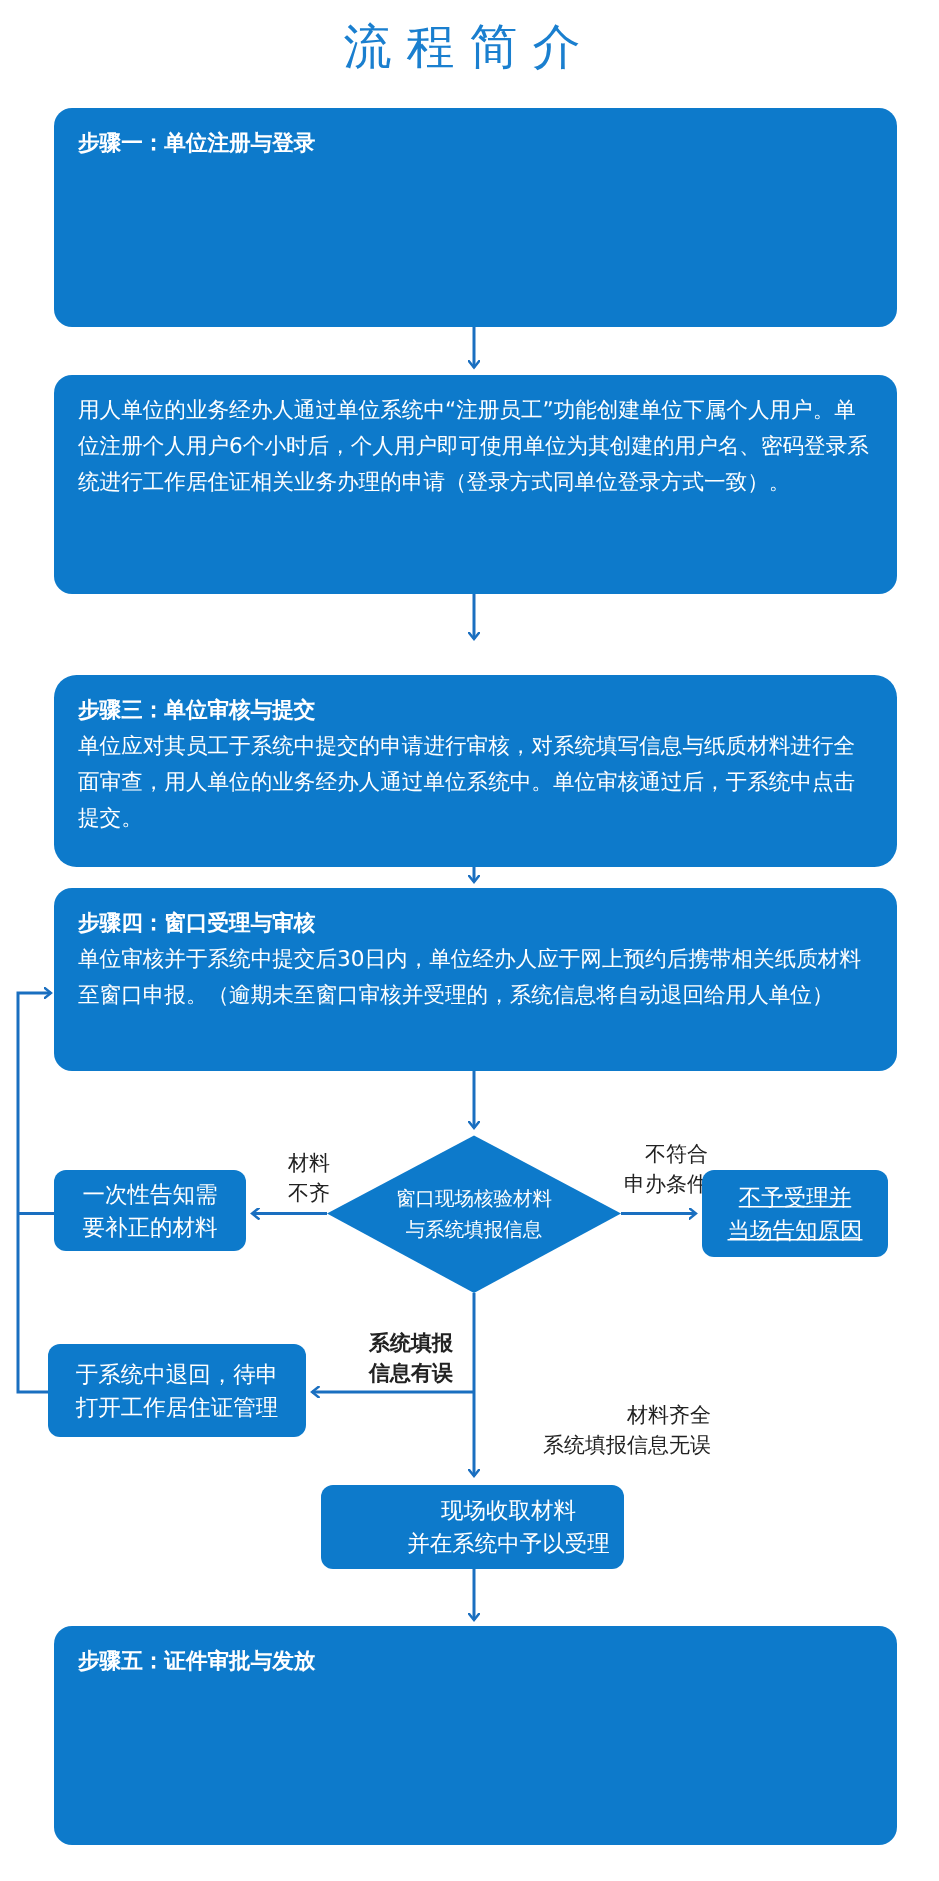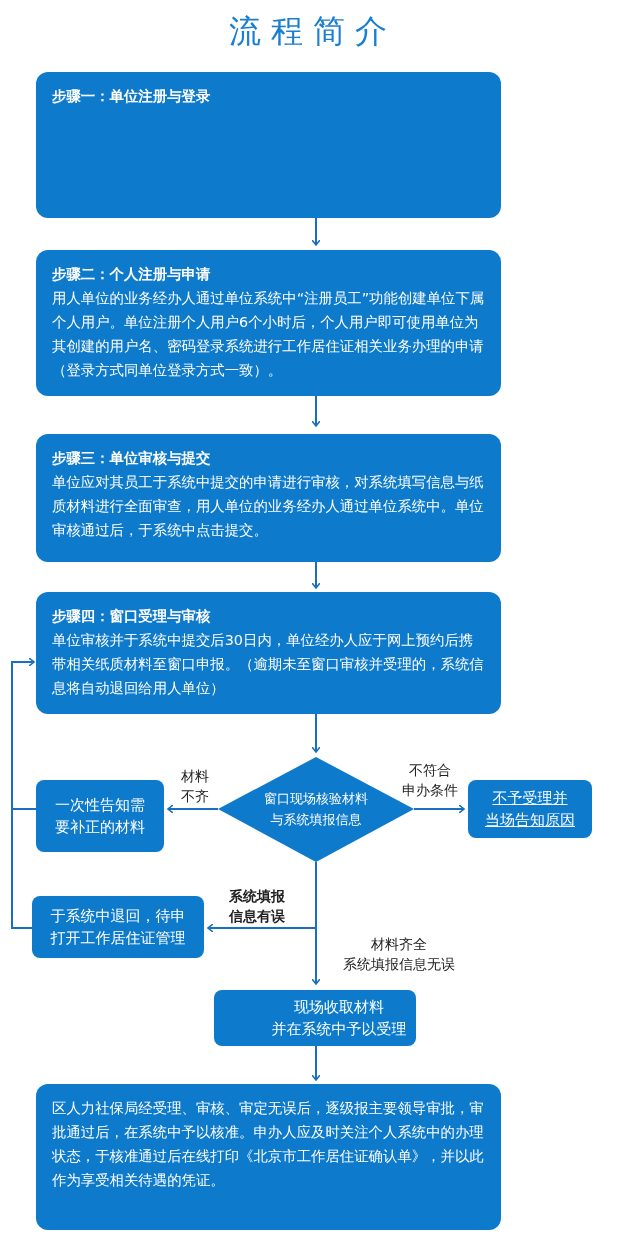--- a/index.html
+++ b/index.html
@@ -3,33 +3,33 @@
   <meta charset="utf-8">
   <style>
     * { margin: 0; padding: 0; box-sizing: border-box; }
     html, body { width: 626px; height: 1254px; background: #ffffff; overflow: hidden; }
     body { position: relative; font-family: "DejaVu Sans", "Liberation Sans", sans-serif; }
     .title {
       position: absolute; left: 0; top: 10px; width: 626px; text-align: center;
       color: #1a7fcf; font-size: 32px; font-weight: normal; letter-spacing: 10px;
     }
     .step {
-      position: absolute; left: 36px; width: 465px;
+      position: absolute; left: 36px; width: 562px;
       background: #0d7acb; border-radius: 12px; color: #ffffff;
       padding: 12px 16px 10px 16px; font-size: 14.4px; line-height: 24px;
     }
     .step .st { font-weight: bold; font-size: 14.4px; }
     .box {
       position: absolute; background: #0d7acb; border-radius: 8px; color: #ffffff;
       display: flex; align-items: center; justify-content: center; text-align: center;
       font-size: 15px; line-height: 22px; white-space: pre-line;
     }
     .lbl {
       position: absolute; color: #222222; font-size: 14px; line-height: 20px;
-      text-align: center; white-space: pre-line;
+      text-align: right; white-space: pre-line;
     }
     svg.lines { position: absolute; left: 0; top: 0; }
   </style>
 </head>
 <body>
 
 <div class="title">流程简介</div>
 
 <svg class="lines" width="626" height="1254">
   <defs>
@@ -57,52 +57,51 @@
     <line x1="316" y1="1046" x2="316" y2="1080" marker-end="url(#ah)"></line>
   </g>
   <polygon points="316,757 414,809 316,862 218,809" fill="#0d7acb"></polygon>
 </svg>
 
 <div class="step" style="top:72px;height:146px;">
   <div class="st">步骤一：单位注册与登录</div>
 </div>
 
 <div class="step" style="top:250px;height:146px;">
-  <div class="st">步骤二：个人注册与申请</div>
   <div>用人单位的业务经办人通过单位系统中“注册员工”功能创建单位下属个人用户。单位注册个人用户6个小时后，个人用户即可使用单位为其创建的用户名、密码登录系统进行工作居住证相关业务办理的申请（登录方式同单位登录方式一致）。</div>
 </div>
 
-<div class="step" style="top:434px;height:128px;">
+<div class="step" style="top:450px;height:128px;border-radius:15px;">
   <div class="st">步骤三：单位审核与提交</div>
   <div>单位应对其员工于系统中提交的申请进行审核，对系统填写信息与纸质材料进行全面审查，用人单位的业务经办人通过单位系统中。单位审核通过后，于系统中点击提交。</div>
 </div>
 
 <div class="step" style="top:592px;height:122px;">
   <div class="st">步骤四：窗口受理与审核</div>
   <div>单位审核并于系统中提交后30日内，单位经办人应于网上预约后携带相关纸质材料至窗口申报。（逾期未至窗口审核并受理的，系统信息将自动退回给用人单位）</div>
 </div>
 
 <div class="box" style="left:226px;top:786px;width:180px;height:46px;background:transparent;font-size:13px;line-height:21px;font-family:Liberation Serif, serif;">窗口现场核验材料
 与系统填报信息</div>
 
 <div class="lbl" style="left:170px;top:766px;width:50px;">材料
 不齐</div>
-<div class="box" style="left:36px;top:780px;width:128px;height:72px;">一次性告知需
+<div class="box" style="left:36px;top:780px;width:128px;height:54px;">一次性告知需
 要补正的材料</div>
 
 <div class="lbl" style="left:388px;top:760px;width:84px;">不符合
 申办条件</div>
 <div class="box" style="left:468px;top:780px;width:124px;height:58px;text-decoration:underline;">不予受理并
 当场告知原因</div>
 
 <div class="lbl" style="left:212px;top:886px;width:90px;font-weight:bold;">系统填报
 信息有误</div>
 <div class="box" style="left:32px;top:896px;width:172px;height:62px;">于系统中退回，待申
 打开工作居住证管理</div>
 
 <div class="lbl" style="left:324px;top:934px;width:150px;">材料齐全
 系统填报信息无误</div>
 <div class="box" style="left:214px;top:990px;width:202px;height:56px;padding-left:48px;">现场收取材料
 并在系统中予以受理</div>
 
 <div class="step" style="top:1084px;height:146px;">
-  <div>区人力社保局经受理、审核、审定无误后，逐级报主要领导审批，审批通过后，在系统中予以核准。申办人应及时关注个人系统中的办理状态，于核准通过后在线打印《北京市工作居住证确认单》，并以此作为享受相关待遇的凭证。</div>
+  <div class="st">步骤五：证件审批与发放</div>
 </div>
 
 </body></html>

